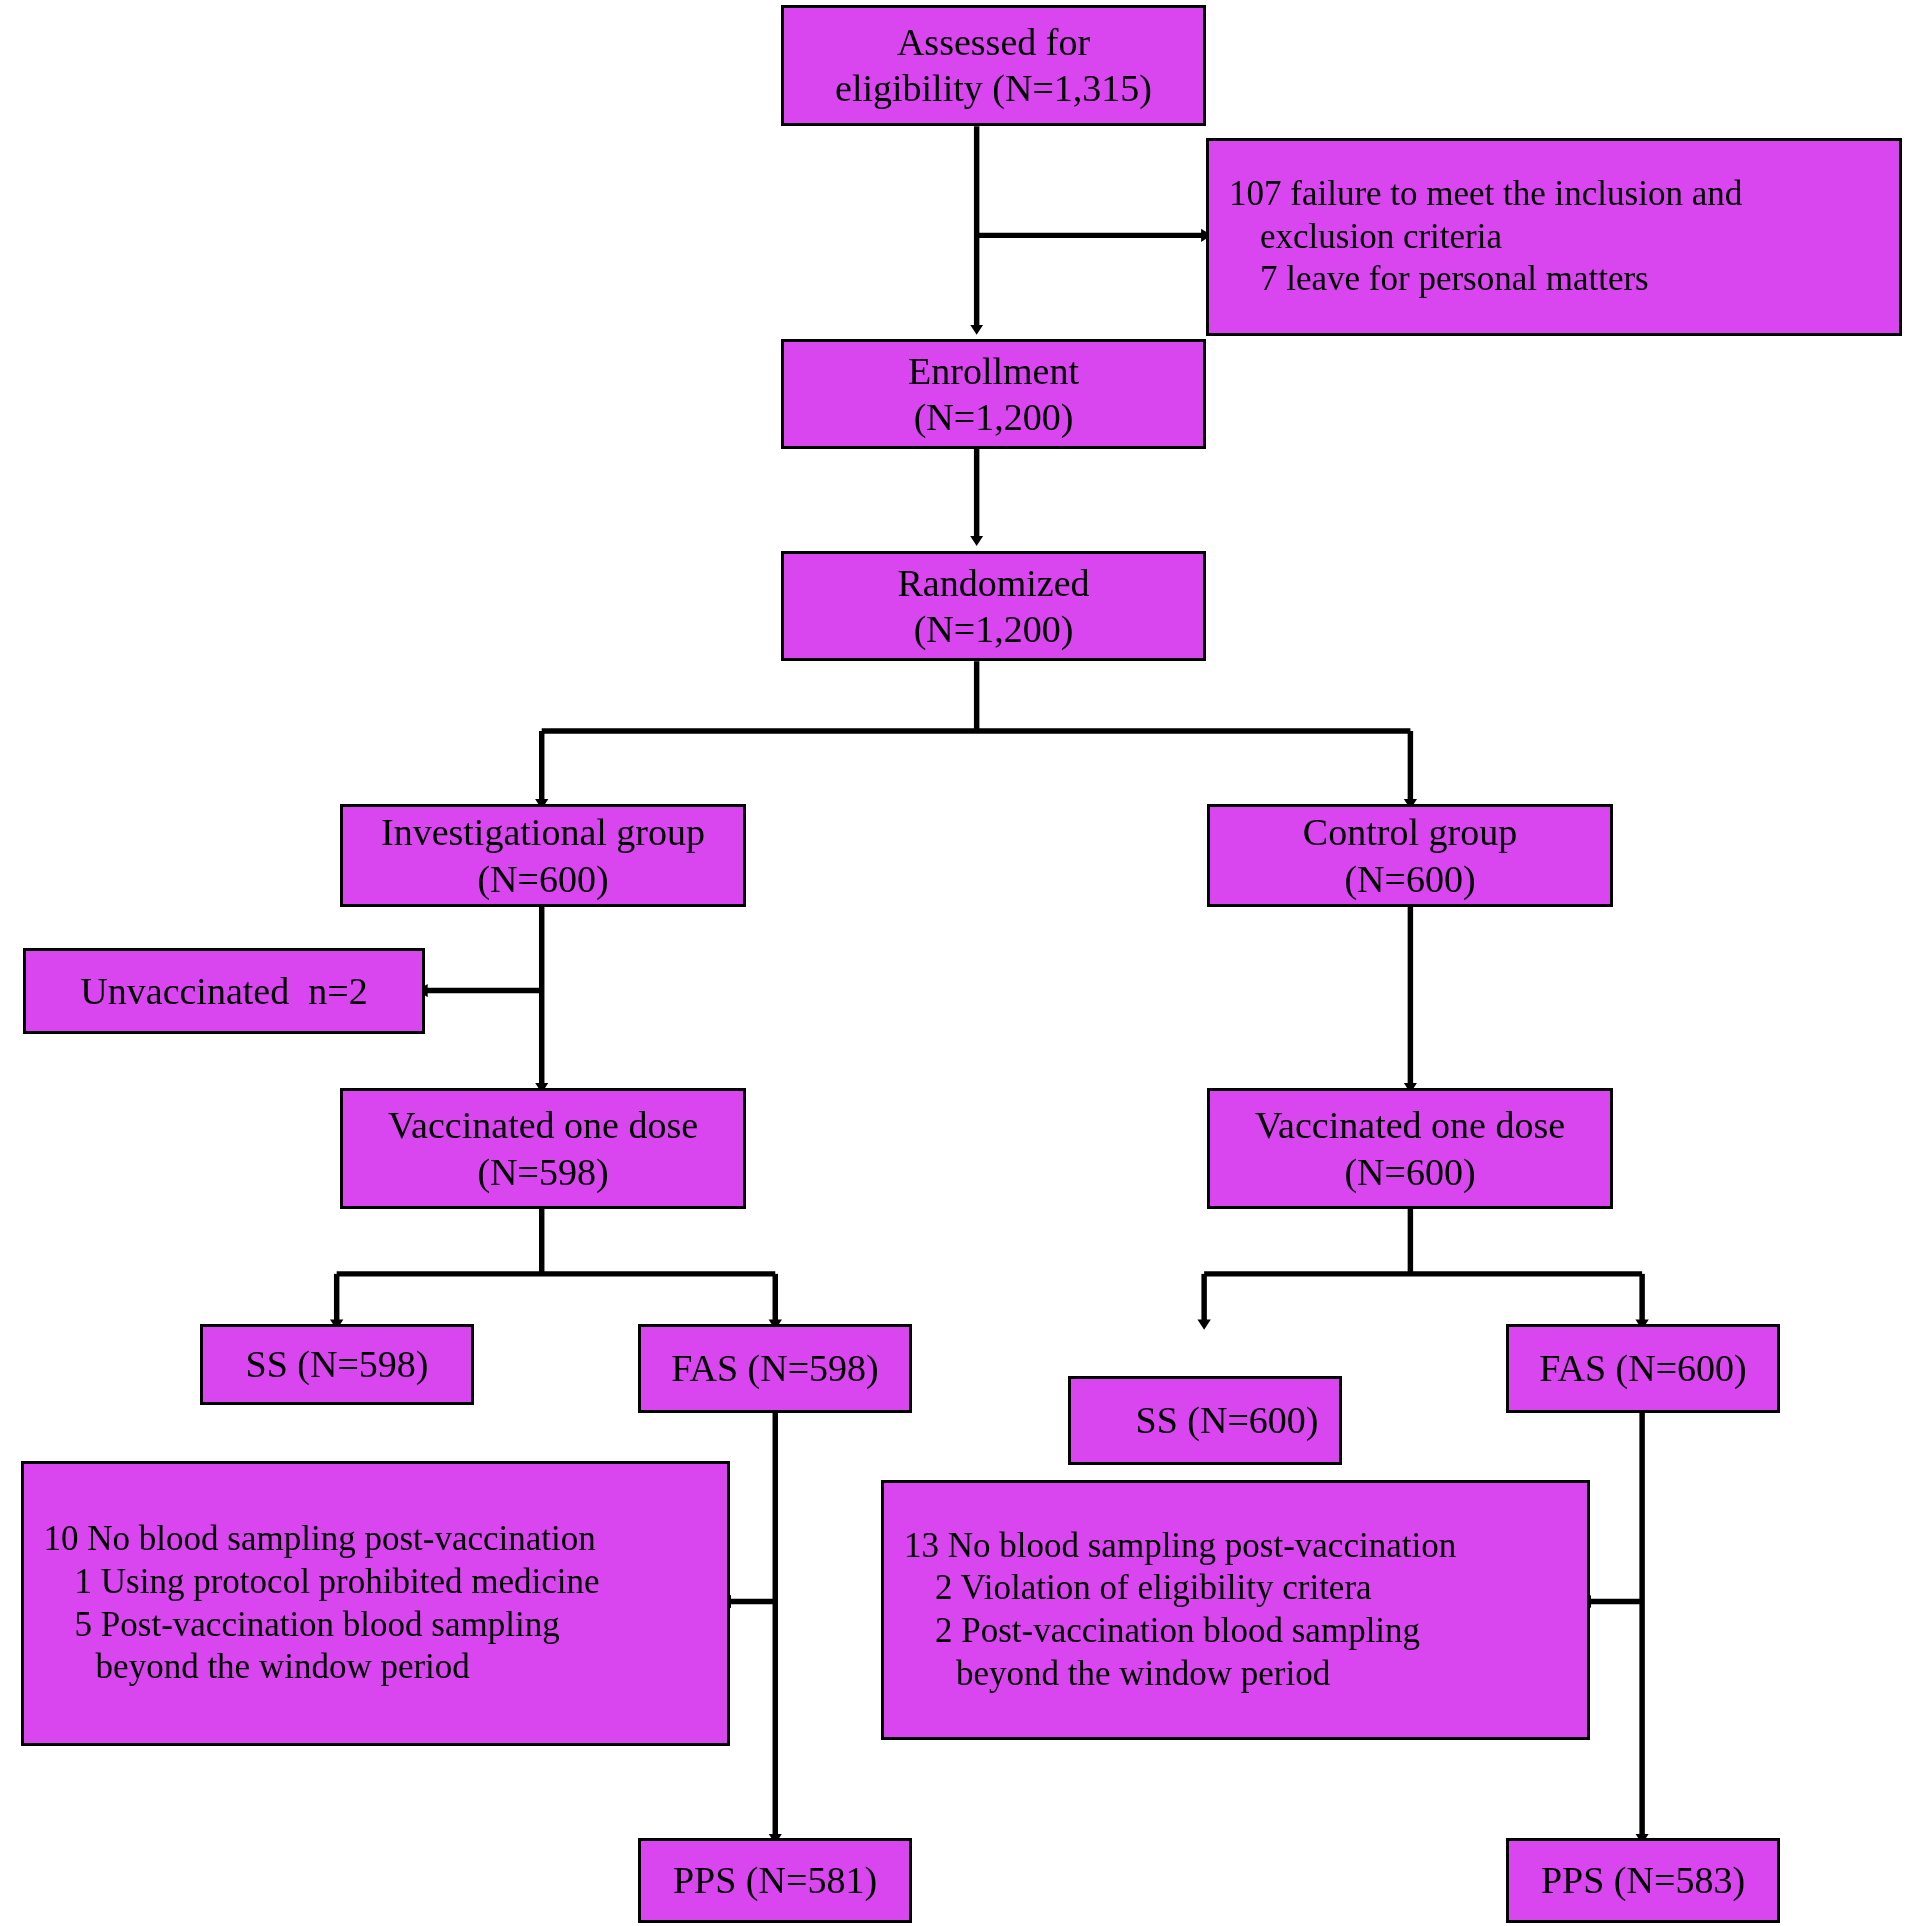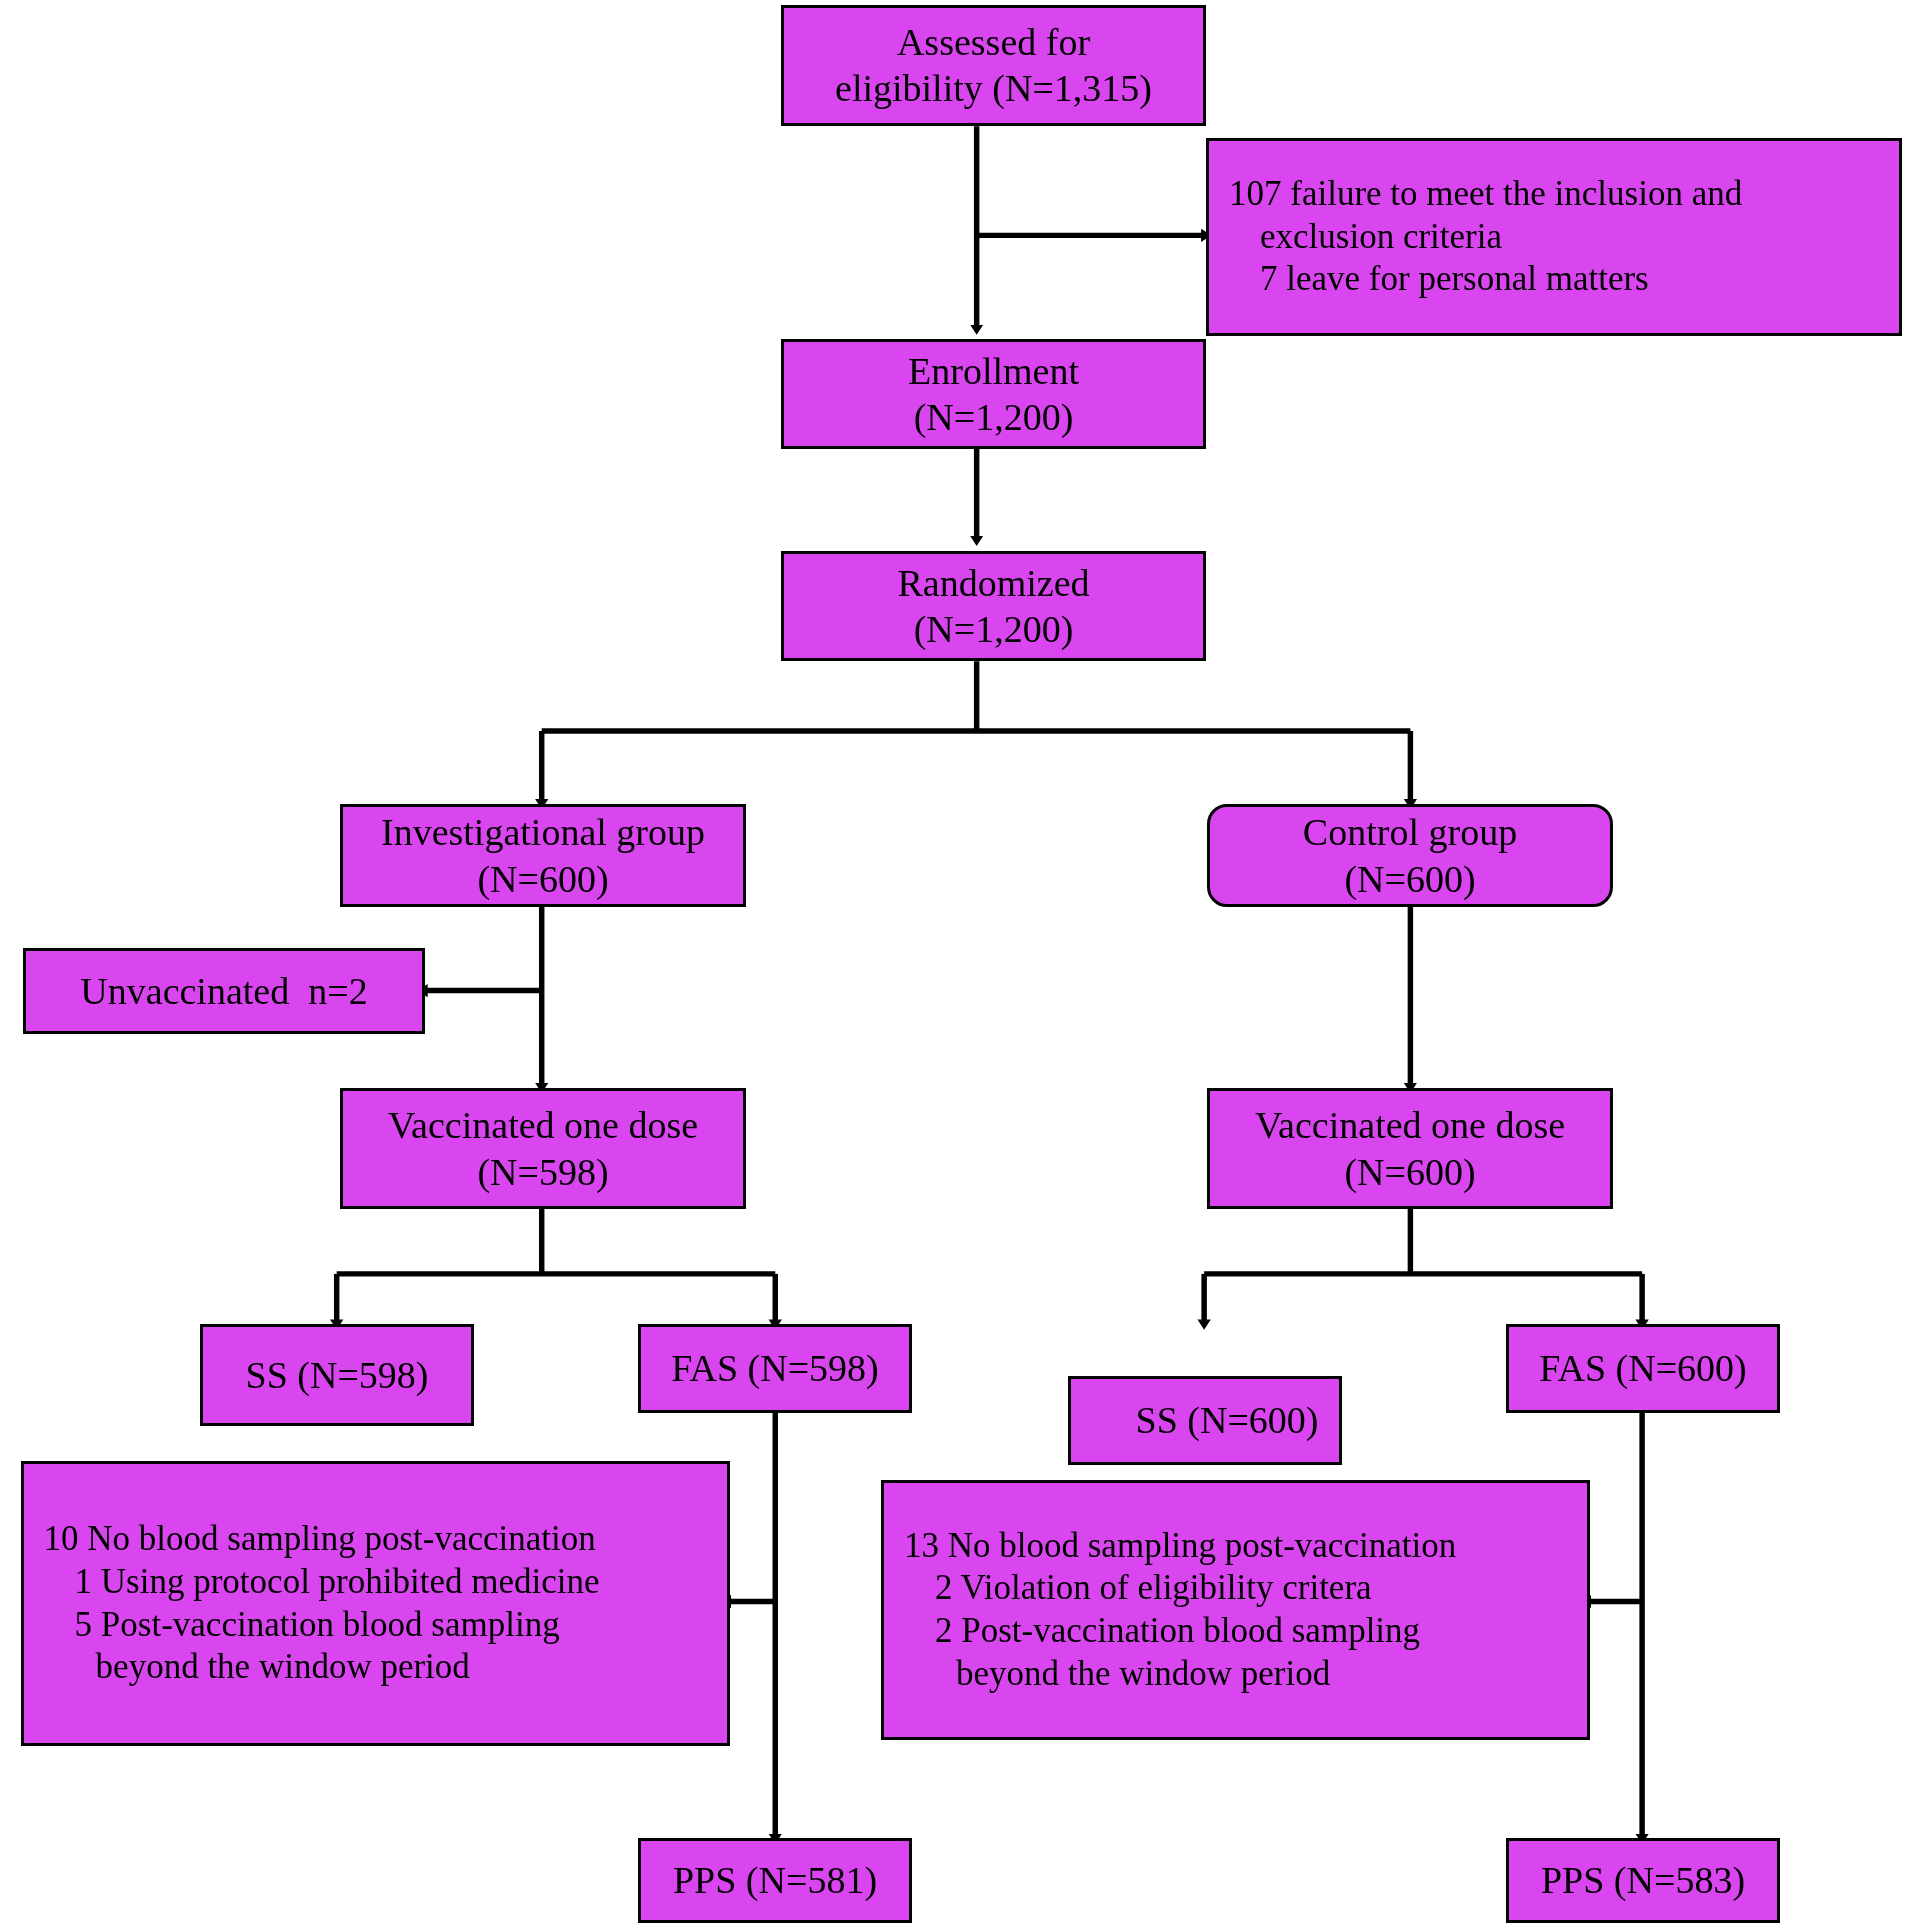--- a/index.html
+++ b/index.html
@@ -116,40 +116,40 @@
   <div class="node center" style="left:781px; top:551px; width:425px; height:110px;">
     <span class="ln">Randomized</span>
     <span class="ln">(N=1,200)</span>
   </div>
 
   <div class="node center" style="left:340px; top:804px; width:406px; height:103px;">
     <span class="ln">Investigational group</span>
     <span class="ln">(N=600)</span>
   </div>
 
-  <div class="node center" style="left:1207px; top:804px; width:406px; height:103px;border-radius:20px;">
+  <div class="node center" style="left:1207px; top:804px; width:406px; height:103px;">
     <span class="ln">Control group</span>
     <span class="ln">(N=600)</span>
   </div>
 
   <div class="node center" style="left:23px; top:948px; width:402px; height:86px;">
     <span class="ln">Unvaccinated  n=2</span>
   </div>
 
   <div class="node center" style="left:340px; top:1088px; width:406px; height:121px;">
     <span class="ln">Vaccinated one dose</span>
     <span class="ln">(N=598)</span>
   </div>
 
   <div class="node center" style="left:1207px; top:1088px; width:406px; height:121px;">
     <span class="ln">Vaccinated one dose</span>
     <span class="ln">(N=600)</span>
   </div>
 
-  <div class="node center" style="left:200px; top:1324px; width:274px; height:102px;">
+  <div class="node center" style="left:200px; top:1324px; width:274px; height:81px;">
     <span class="ln">SS (N=598)</span>
   </div>
 
   <div class="node center" style="left:638px; top:1324px; width:274px; height:89px;">
     <span class="ln">FAS (N=598)</span>
   </div>
 
   <div class="node center" style="left:1068px; top:1376px; width:274px; height:89px;padding-left:44px;">
     <span class="ln">SS (N=600)</span>
   </div>

